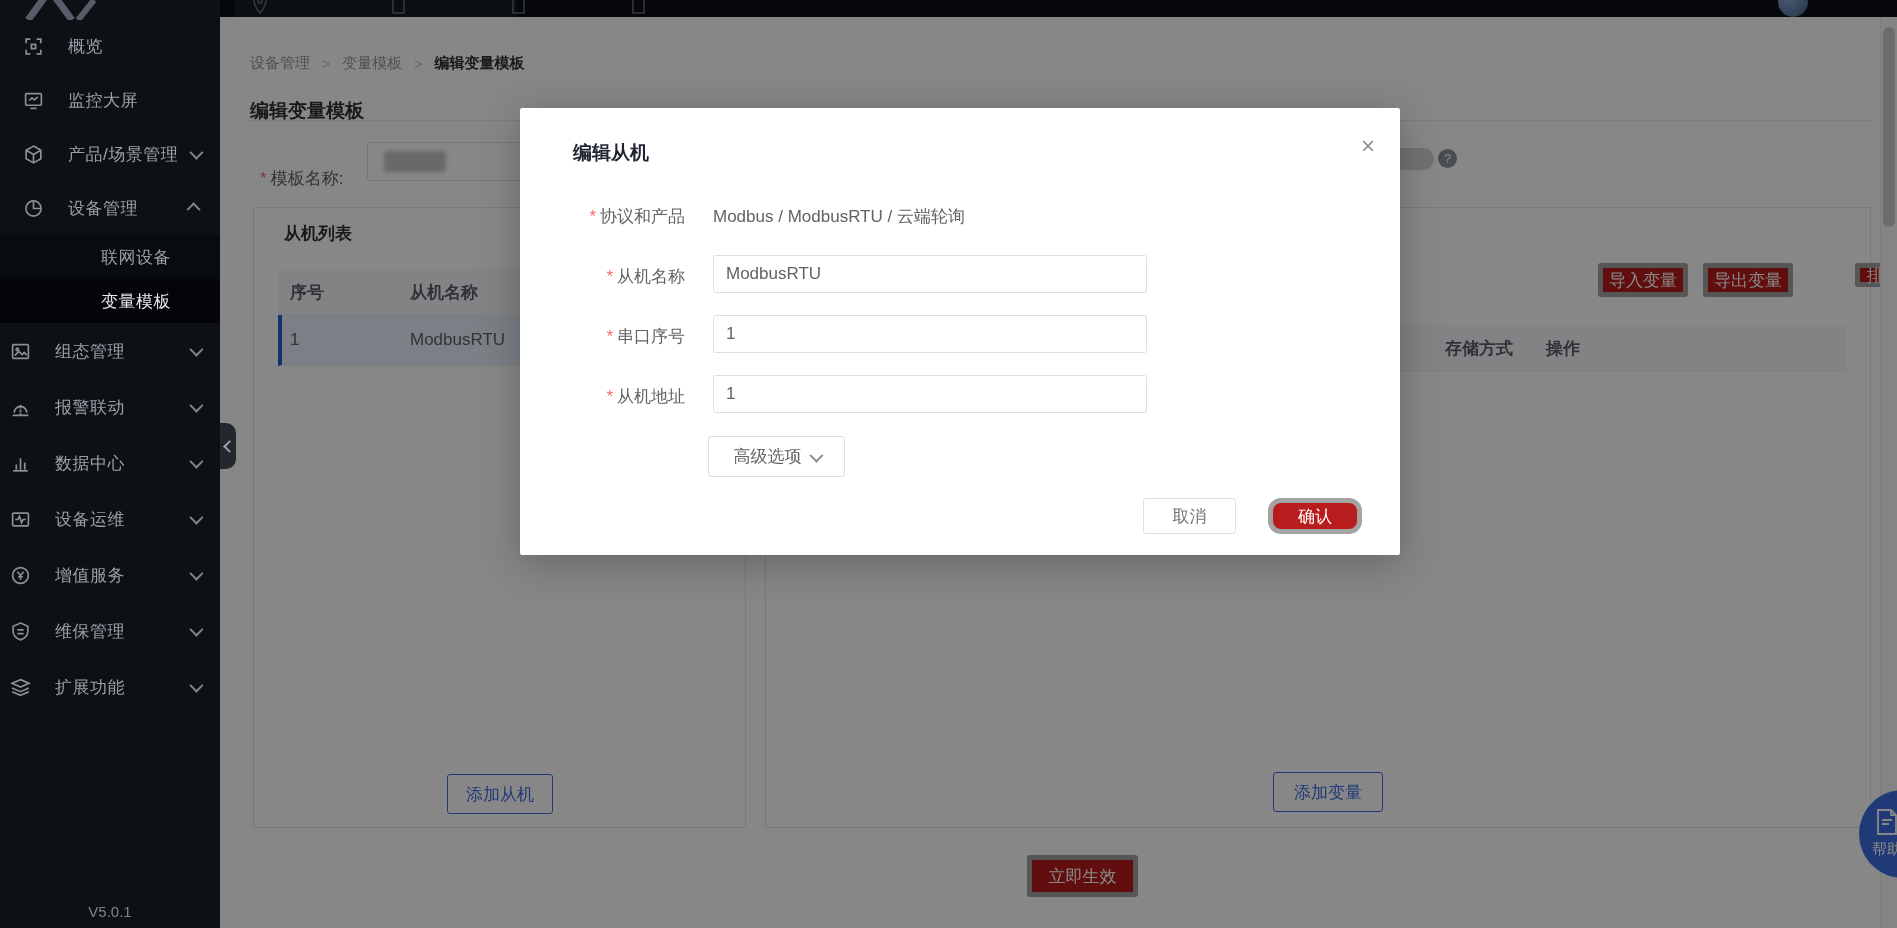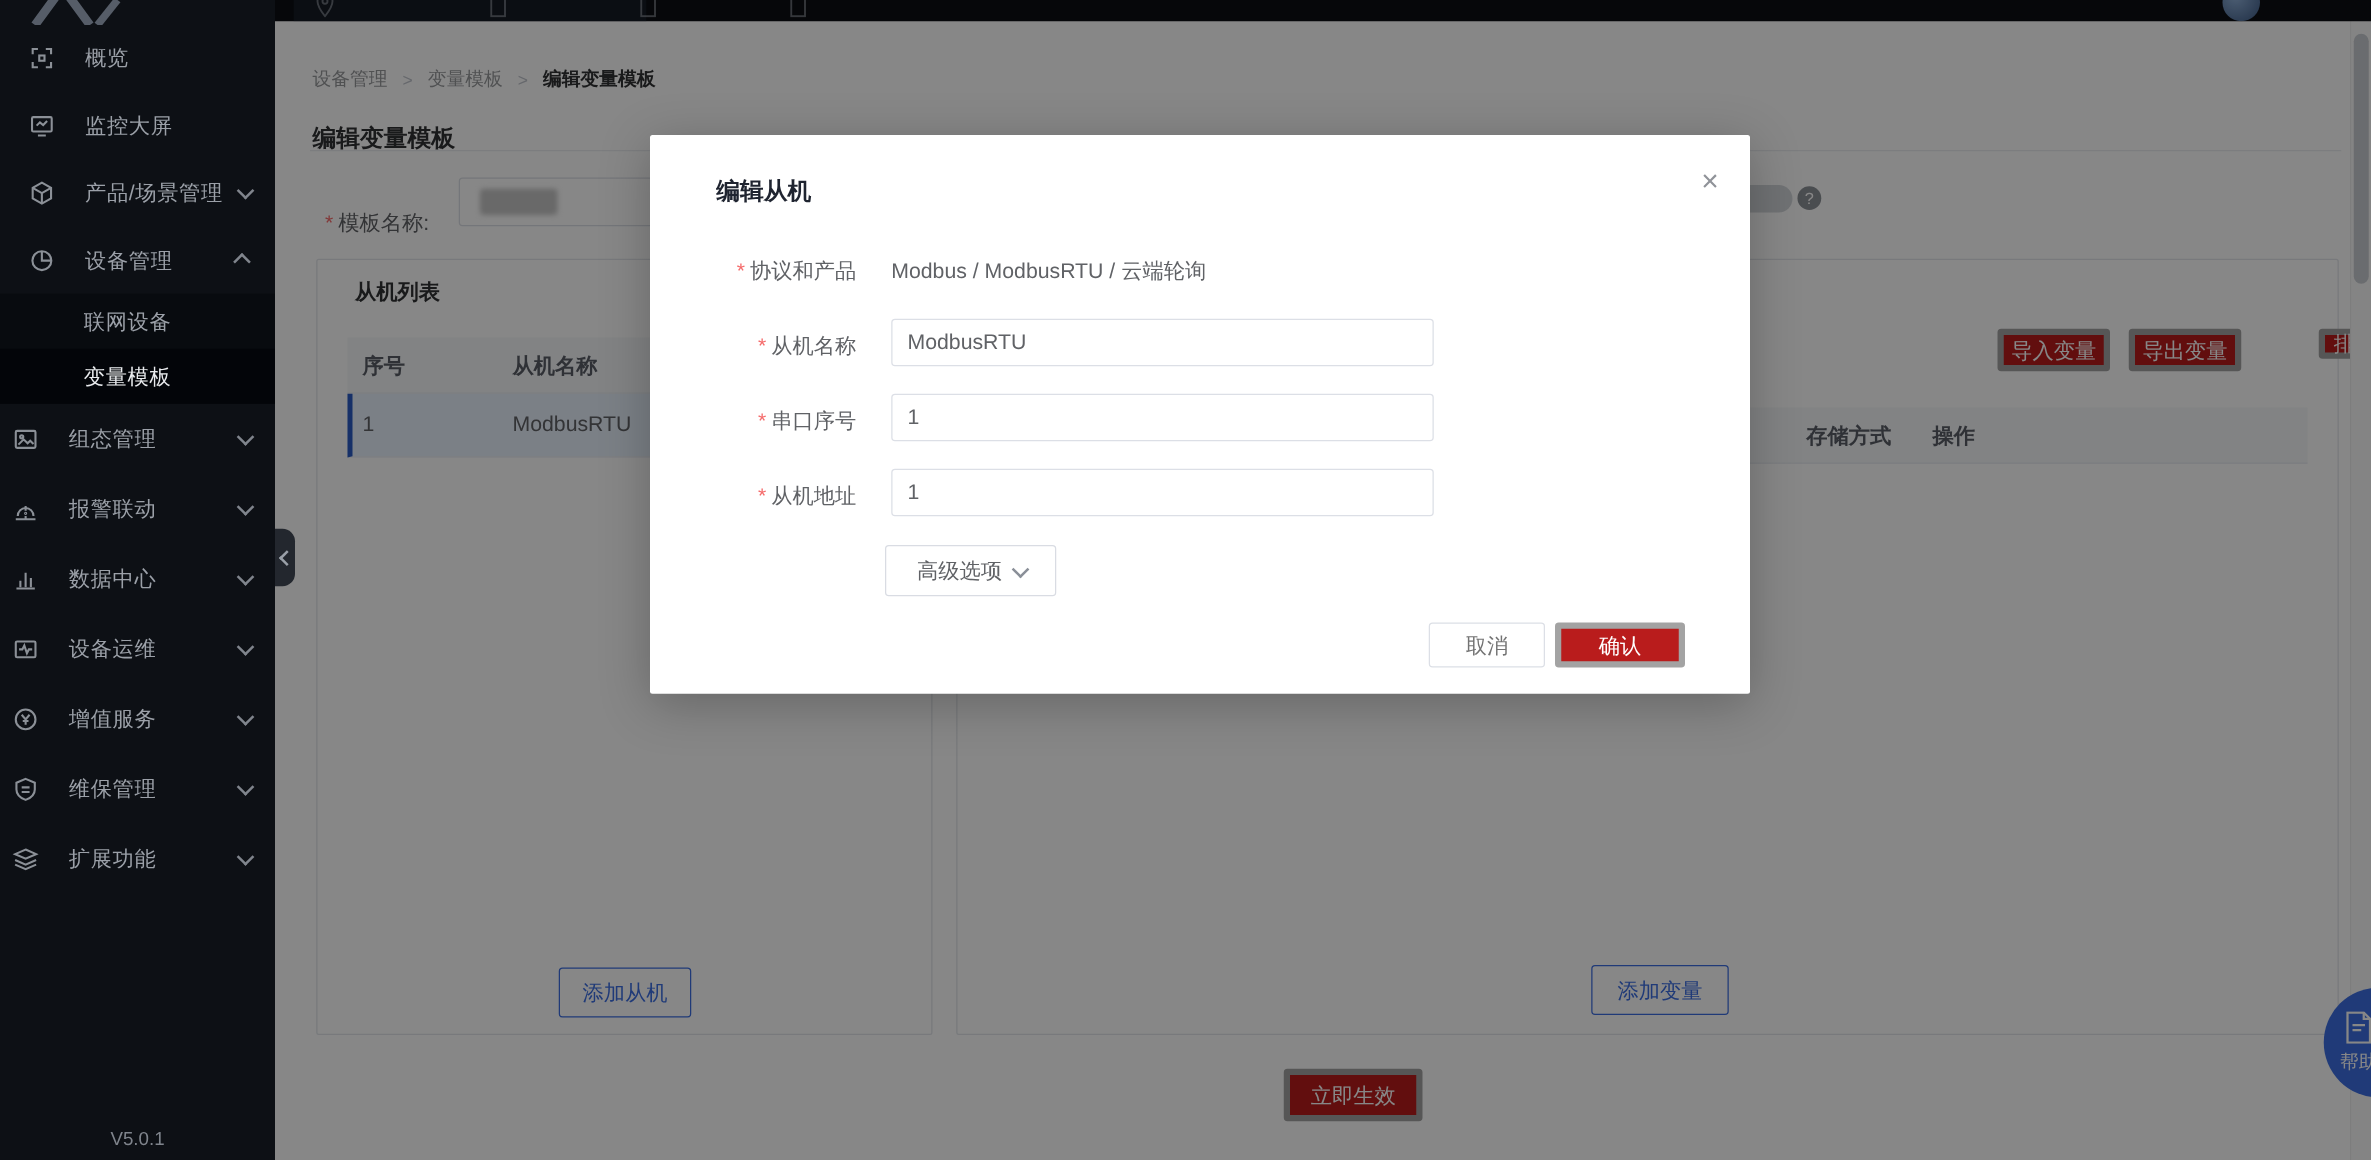--- a/index.html
+++ b/index.html
@@ -10,21 +10,21 @@
   .sidebar{position:absolute;left:0;top:0;width:220px;height:928px;background:#0d1015;z-index:55;overflow:hidden;}
   .logo-partial{position:absolute;left:16px;top:-14px;}
   .nav{position:absolute;top:19px;left:0;width:220px;}
   .nav-item{height:54px;display:flex;align-items:center;padding:0 20px 0 23px;color:#9ba0a8;font-size:17px;cursor:pointer;justify-content:center;}
   .nav-item.lower{height:56px;padding-left:10px;}
   .nav-item .icn{width:21px;height:21px;flex:none;}
   .nav-item .label{margin-left:24px;flex:1;letter-spacing:.5px;}
   .chev{width:8px;height:8px;border-right:2px solid #80858d;border-bottom:2px solid #80858d;transform:rotate(45deg) translateY(-2px);flex:none;}
   .chev.up{transform:rotate(225deg) translateY(-2px);}
   .submenu{background:#080b0f;}
-  .sub-item{height:44px;display:flex;align-items:center;padding-left:67px;color:#9ba0a8;font-size:17px;cursor:pointer;letter-spacing:.5px;}
+  .sub-item{height:44px;display:flex;align-items:center;padding-left:101px;color:#9ba0a8;font-size:17px;cursor:pointer;letter-spacing:.5px;}
   .sub-item.active{background:#030509;color:#e9ebee;}
   .version{position:absolute;bottom:8px;left:0;width:220px;text-align:center;color:#7f848c;font-size:15px;}
   .collapse-handle{position:absolute;left:220px;top:423px;width:16px;height:46px;background:#23272e;
        border-radius:0 10px 10px 0;z-index:56;display:flex;align-items:center;justify-content:center;cursor:pointer;}
   .collapse-handle .c{width:7px;height:7px;border-left:2px solid #9aa0a8;border-bottom:2px solid #9aa0a8;transform:rotate(45deg);margin-left:3px;}
 
   
   .topbar{position:absolute;left:220px;top:0;width:1677px;height:17px;background:#0c0f14;overflow:hidden;z-index:5;}
   .topbar .seg{position:absolute;left:15px;top:0;width:282px;height:17px;background:#151b25;}
   .tb-icn{position:absolute;top:-6px;opacity:.55;}
@@ -93,21 +93,21 @@
   .modal-close{position:absolute;left:834px;top:24px;width:28px;height:28px;color:#909399;font-size:24px;line-height:28px;
                text-align:center;cursor:pointer;font-weight:300;}
   .m-label{position:absolute;width:165px;text-align:right;font-size:17px;color:#606266;}
   .m-value{position:absolute;left:193px;font-size:17px;color:#606266;}
   .m-input{position:absolute;left:193px;width:434px;height:38px;border:1px solid #dcdfe6;border-radius:3px;
            font-size:17px;color:#606266;padding:0 12px;box-sizing:border-box;outline:none;
            font-family:"Liberation Sans","DejaVu Sans",sans-serif;}
   .adv-btn{position:absolute;left:188px;top:328px;width:137px;height:41px;gap:8px;border:1px solid #d9dce3;color:#606266;background:#fff;}
   .adv-btn .chev{border-color:#8a8f98;}
   .m-cancel{position:absolute;left:623px;top:390px;width:93px;height:36px;}
-  .m-confirm{position:absolute;left:724px;top:390px;width:104px;height:36px;}
+  .m-confirm{position:absolute;left:748px;top:390px;width:94px;height:36px;border-radius:13px;}
 </style>
 </head>
 <body>
 
 <div class="screen">
 
   <aside class="sidebar">
     <svg class="logo-partial" width="130" height="34" viewBox="0 0 130 34">
       <polyline points="12,34 34,4 56,34" fill="none" stroke="#565d68" stroke-width="7"></polyline>
       <polyline points="62,34 78,14" fill="none" stroke="#565d68" stroke-width="6"></polyline>

